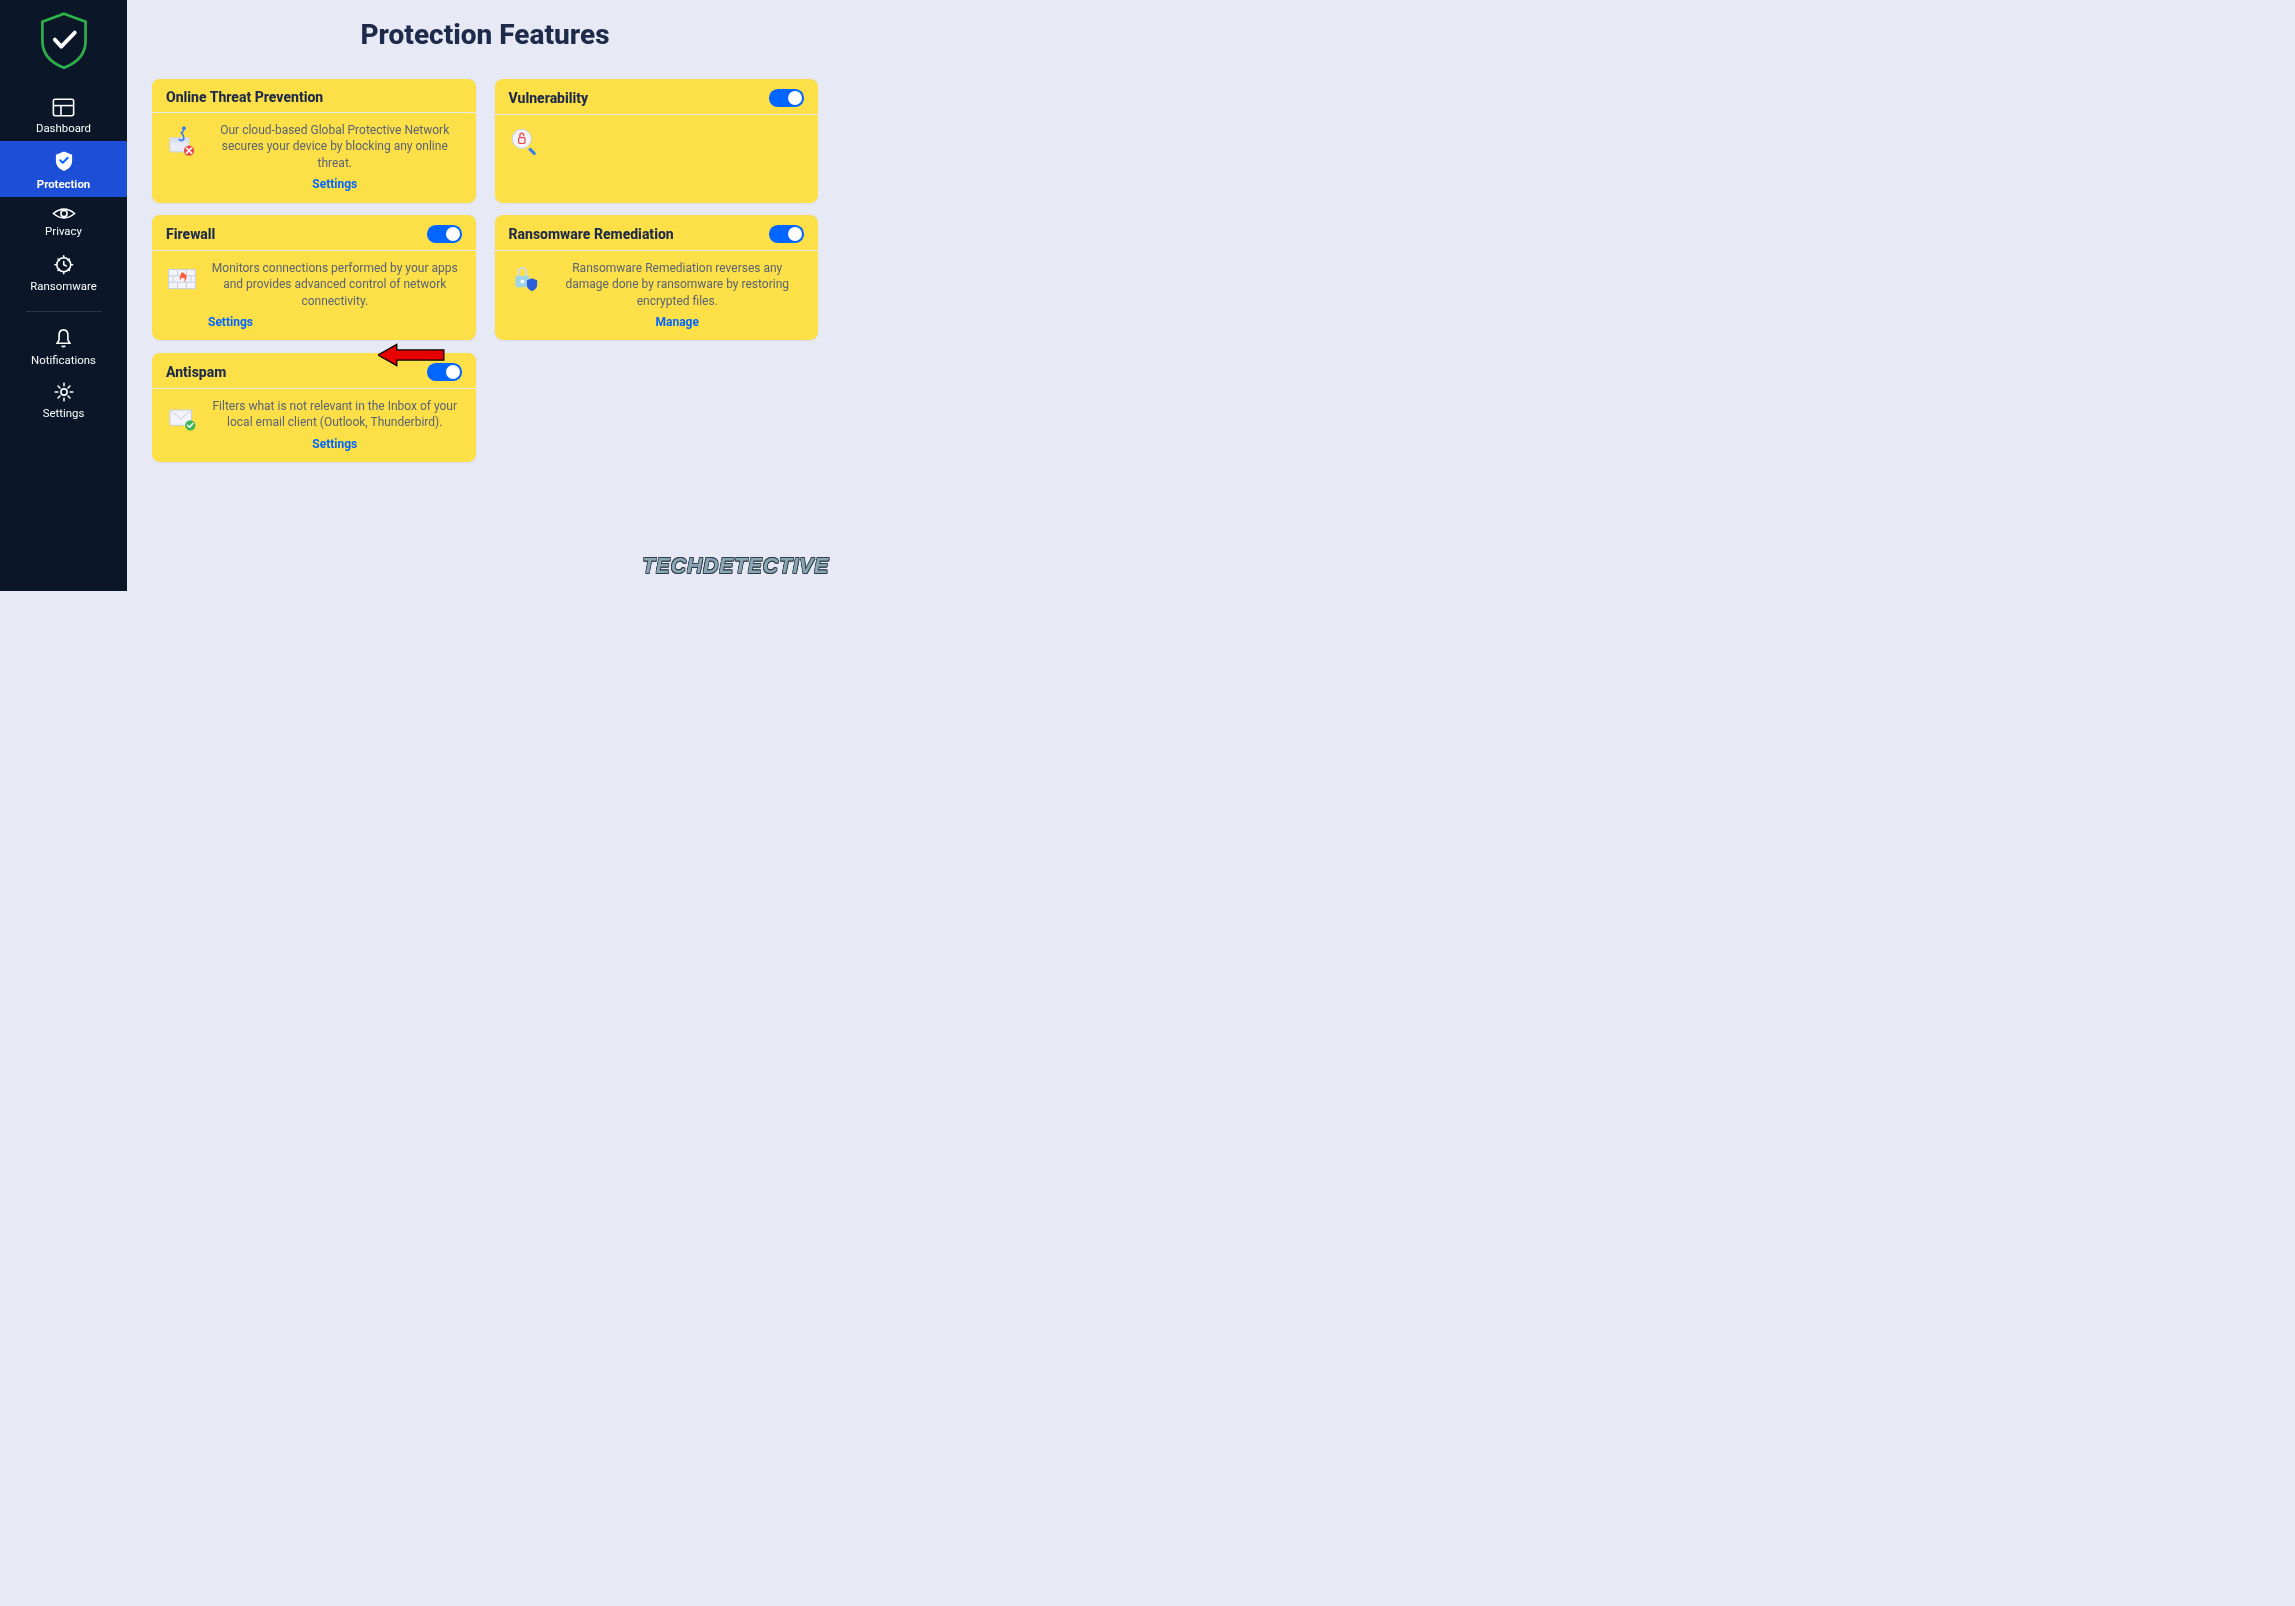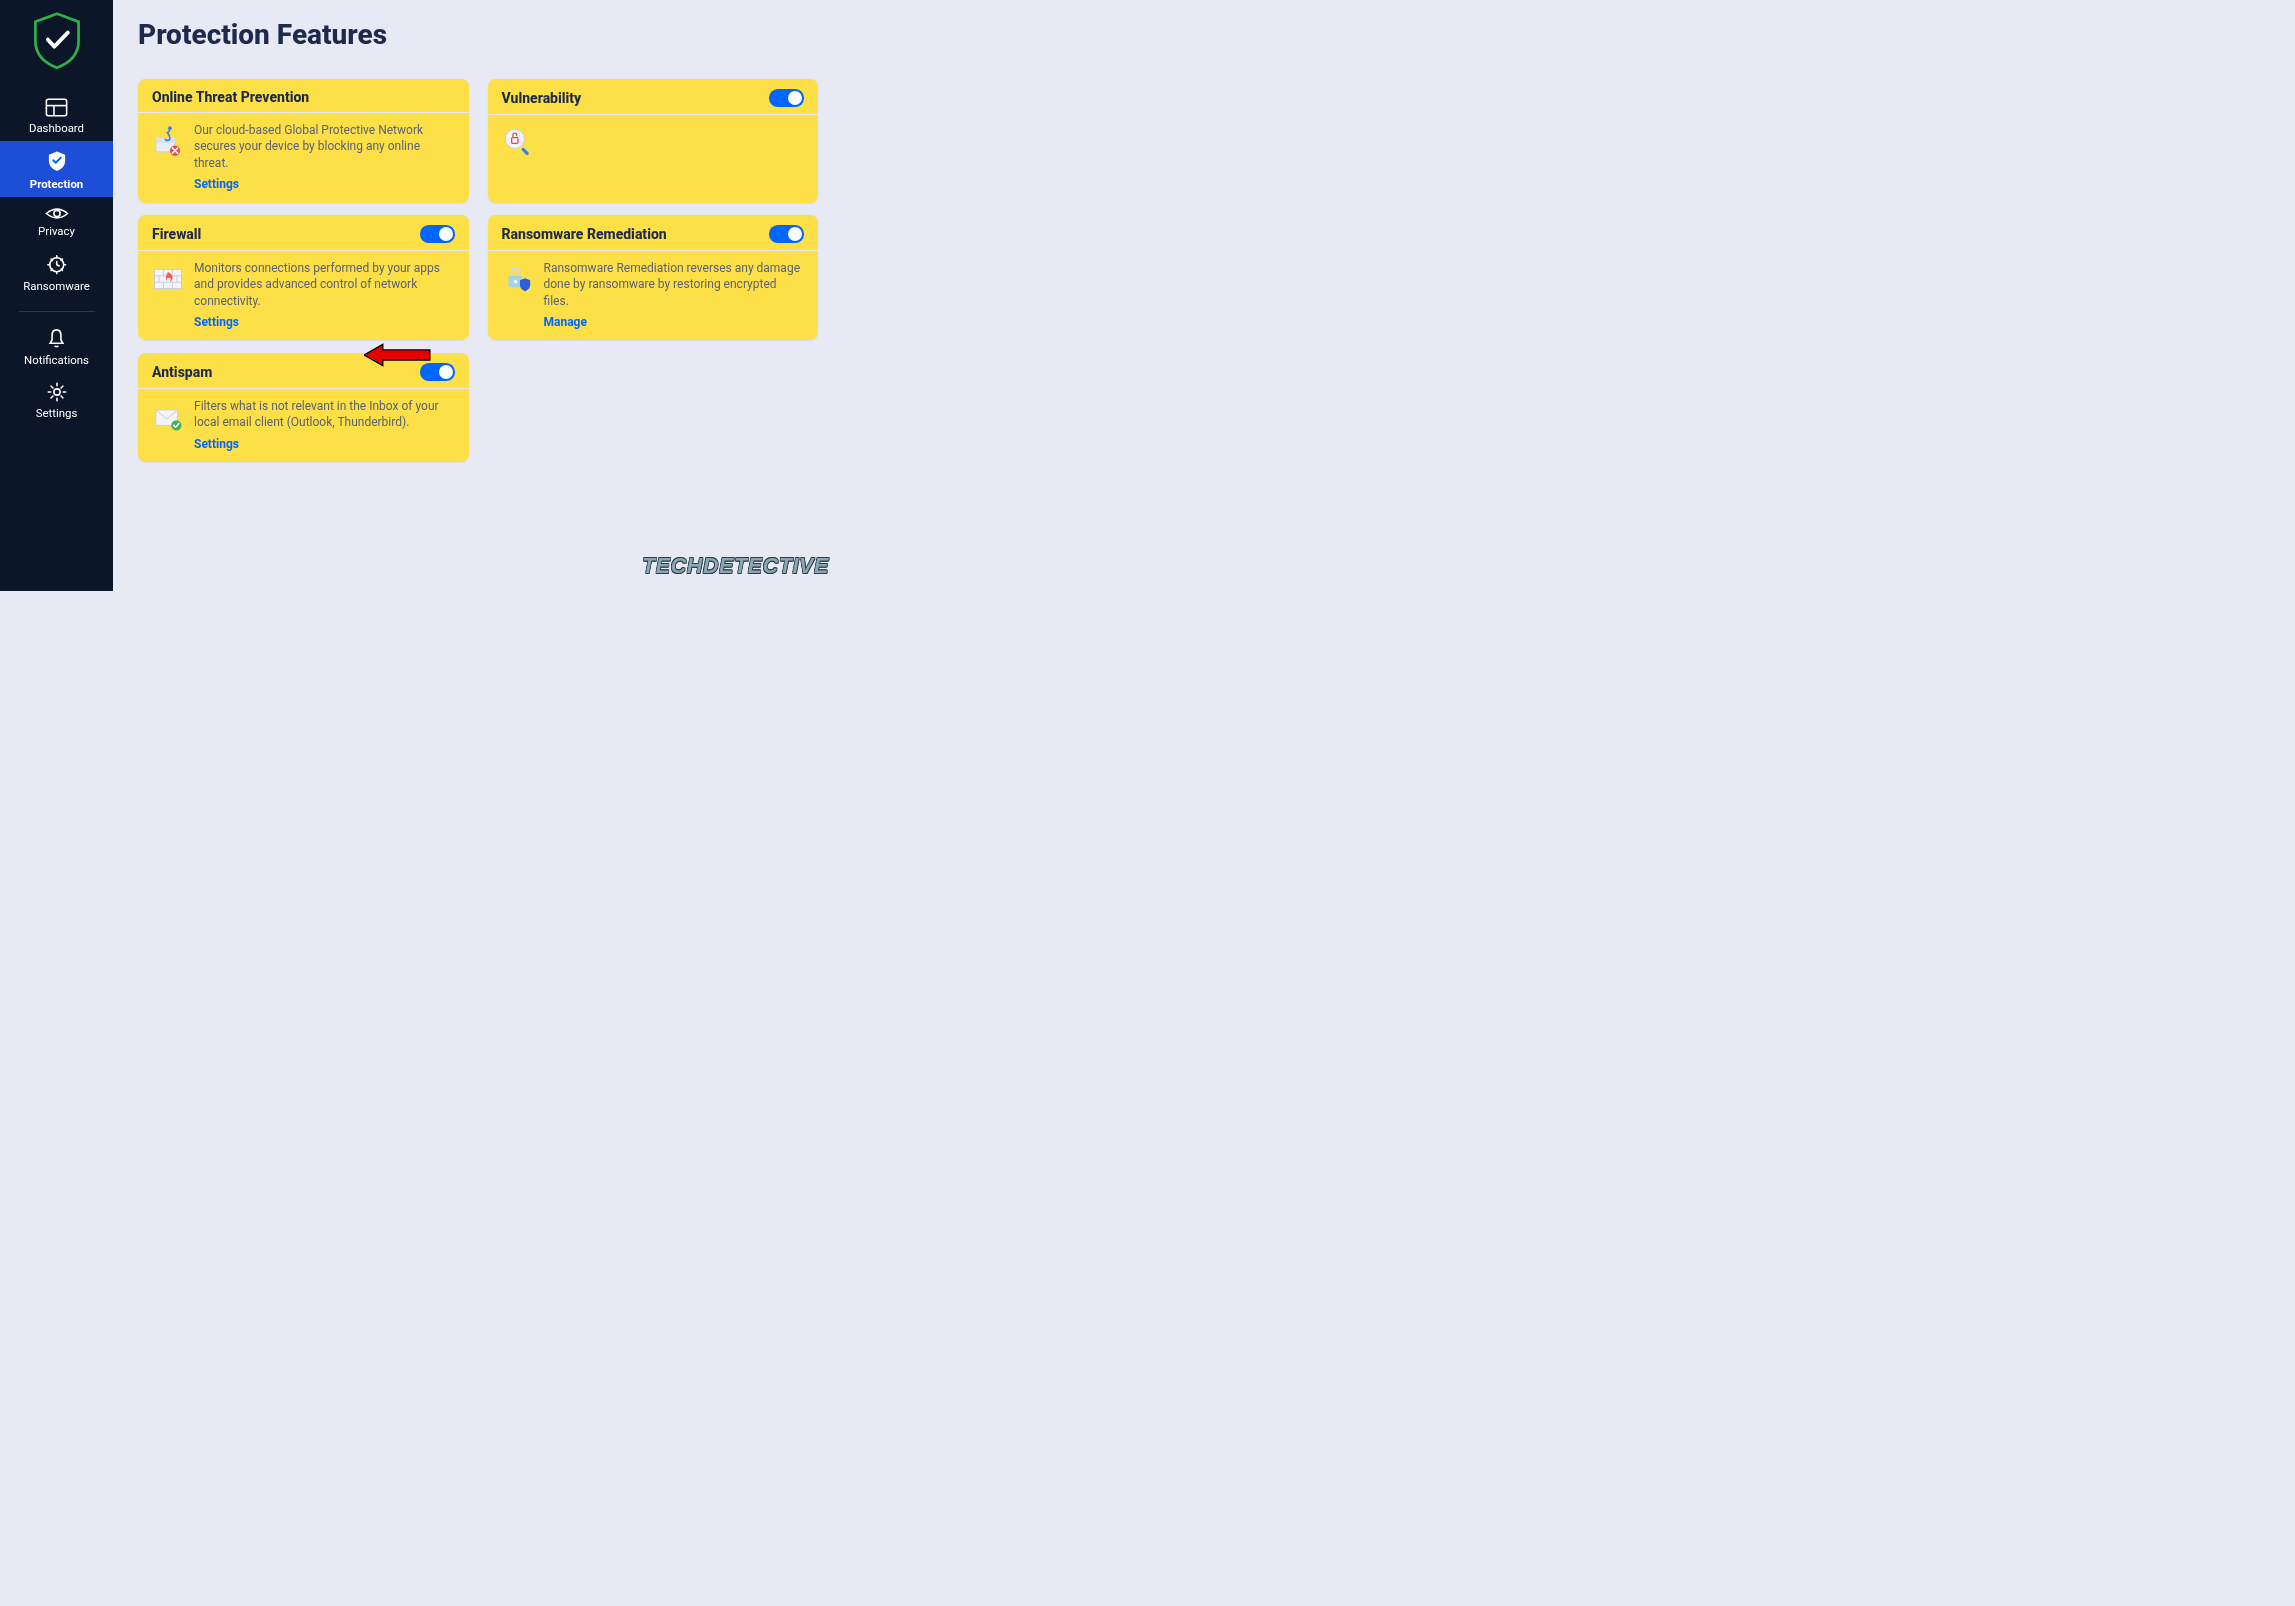--- a/index.html
+++ b/index.html
@@ -5,21 +5,21 @@
     * { margin: 0; padding: 0; box-sizing: border-box; }
     body {
       font-family: -apple-system, BlinkMacSystemFont, "Segoe UI", Roboto, Arial, sans-serif;
       background: #e7e9f5;
       display: flex;
       width: 843px;
       height: 591px;
       overflow: hidden;
     }
     .sidebar {
-      width: 113px;
+      width: 127px;
       background: #0b1628;
       display: flex;
       flex-direction: column;
       align-items: center;
       padding-top: 11.4px;
       flex-shrink: 0;
     }
     .logo-shield {
       width: 54px;
       height: 60px;
@@ -47,20 +47,21 @@
       width: 76px;
       height: 0.6px;
       background: #2a3548;
       margin: 11.4px 0 7.6px 0;
     }
     .main {
       flex: 1;
       padding: 17.7px 25px 0 25px;
       overflow-y: auto;
       position: relative;
+      text-align: center;
     }
     .page-title {
       font-size: 28px;
       font-weight: 800;
       color: #1d2a4a;
       margin-bottom: 15px;
     }
     .cards-grid {
       display: grid;
       grid-template-columns: 1fr 1fr;

